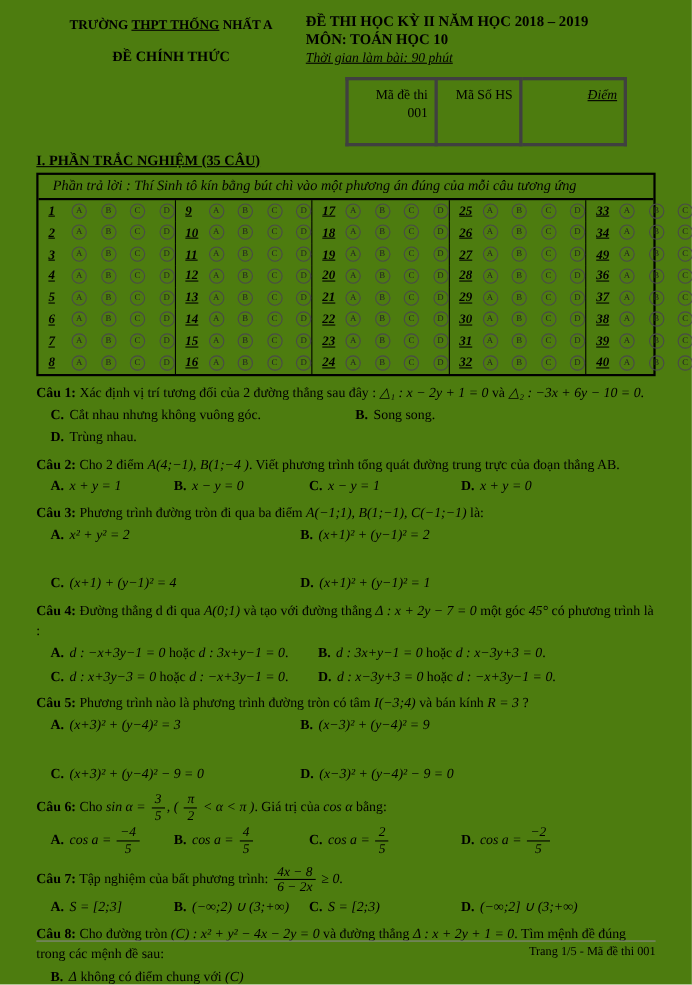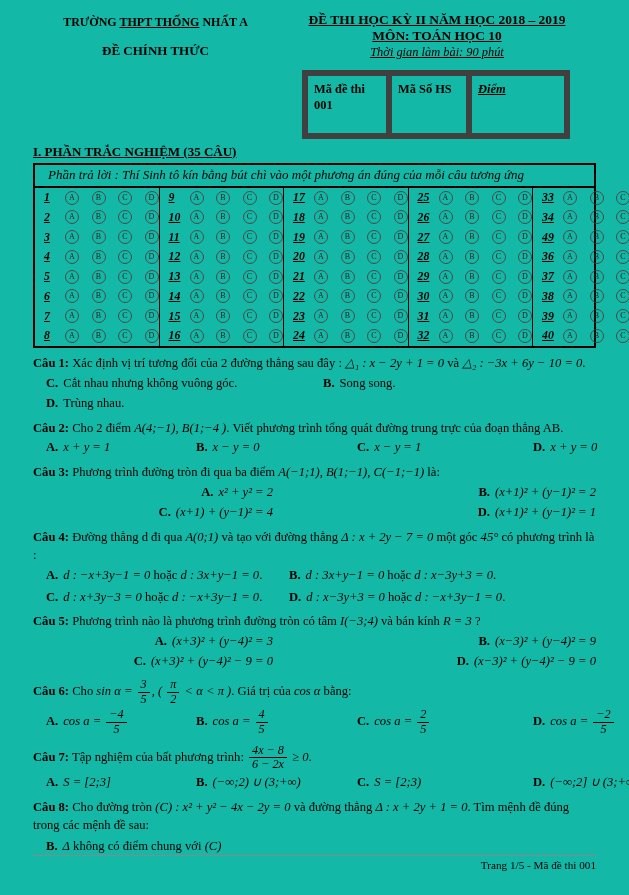--- a/index.html
+++ b/index.html
@@ -1,31 +1,31 @@
 <!DOCTYPE html>
 <html><head>
 <meta charset="utf-8">
 <style>
   html,body{margin:0;padding:0;background:#fff;}
-  .page{width:629px;height:895px;position:relative;background:#14b8a6;color:#000;
+  .page{width:629px;height:895px;position:relative;background:#4d7c0f;color:#000;
         font-family:"Liberation Serif",serif;font-size:12.6px;box-sizing:border-box;
         padding:12px 33px 0 33px;overflow:hidden;}
   
   .header{display:flex;}
   .header-left{width:245px;text-align:center;padding-top:3px;}
   .school{font-weight:bold;font-size:12px;}
   .u{text-decoration:underline;}
   .exam-type{font-weight:bold;font-size:13px;margin-top:13px;}
-  .header-right{flex:1;text-align:center;text-decoration:underline;}
+  .header-right{flex:1;}
   .t1,.t2{font-weight:bold;font-size:13.4px;line-height:1.18;}
   .t3{font-style:italic;text-decoration:underline;font-size:12.4px;margin-top:1px;}
   
   .info-table{border-collapse:collapse;margin:10px 26px 0 auto;}
-  .info-table td{border:6px solid #404040;text-align:left;vertical-align:top;
-                 font-weight:bold;padding:5px 6px 0 6px;height:52px;font-size:12.4px;line-height:1.3;}
+  .info-table td{border:3px solid #404040;text-align:right;vertical-align:top;
+                 font-weight:normal;padding:5px 6px 0 6px;height:52px;font-size:12.4px;line-height:1.3;}
   .td-code{width:66px;} .td-hs{width:62px;margin-left:18px;} .td-diem{width:80px;border-radius:21px;}
   .score-label{font-style:italic;text-decoration:underline;}
   
   .section-heading{font-weight:bold;text-decoration:underline;font-size:13px;margin-top:5px;}
   
   .agrid{border:2px solid #000;margin-top:3px;}
   .instruction{font-style:italic;font-size:13px;padding:2px 8px 3px 13px;border-bottom:2px solid #000;}
   .agrid-row{display:flex;}
   .agrid-cell{flex:1;display:flex;align-items:center;padding:2.4px 0 2.4px 9px;border-right:1.5px solid #000;}
   .agrid-cell:last-child{border-right:none;}
@@ -35,23 +35,23 @@
           margin-right:12.5px;flex:none;line-height:1;}
   .bubble:last-child{margin-right:0;}
   
   .questions{margin-top:7px;}
   .question{margin-top:6px;}
   .stem{line-height:1.42;}
   .qlabel{font-weight:bold;}
   .options{margin-left:13px;margin-top:1px;}
   .option{line-height:1.42;padding:1px 0;white-space:nowrap;}
   .cols-2a{display:grid;grid-template-columns:277px auto;}
-  .cols-2{display:grid;grid-template-columns:227px auto;row-gap:0;text-align:right;}
+  .cols-2{display:grid;grid-template-columns:227px auto;row-gap:24px;}
   .cols-2b{display:grid;grid-template-columns:243px auto;row-gap:2px;}
-  .cols-4{display:grid;grid-template-columns:112px 123px 138px auto;align-items:center;gap:38px;}
+  .cols-4{display:grid;grid-template-columns:112px 123px 138px auto;align-items:center;}
   .cols-1 .option{margin:2px 0;}
   .opt-label{font-weight:bold;margin-right:5px;}
   .mt{font-style:italic;}
   .nt{font-style:normal;}
   .frac{display:inline-flex;flex-direction:column;text-align:center;vertical-align:middle;
         font-style:italic;line-height:1.12;margin:0 2px;font-size:12.2px;}
   .fn{padding:0 3px;}
   .fd{border-top:1px solid #000;padding:0 3px;}
   
   .footer{position:absolute;left:33px;right:33px;bottom:24px;border-top:1px solid #888;

